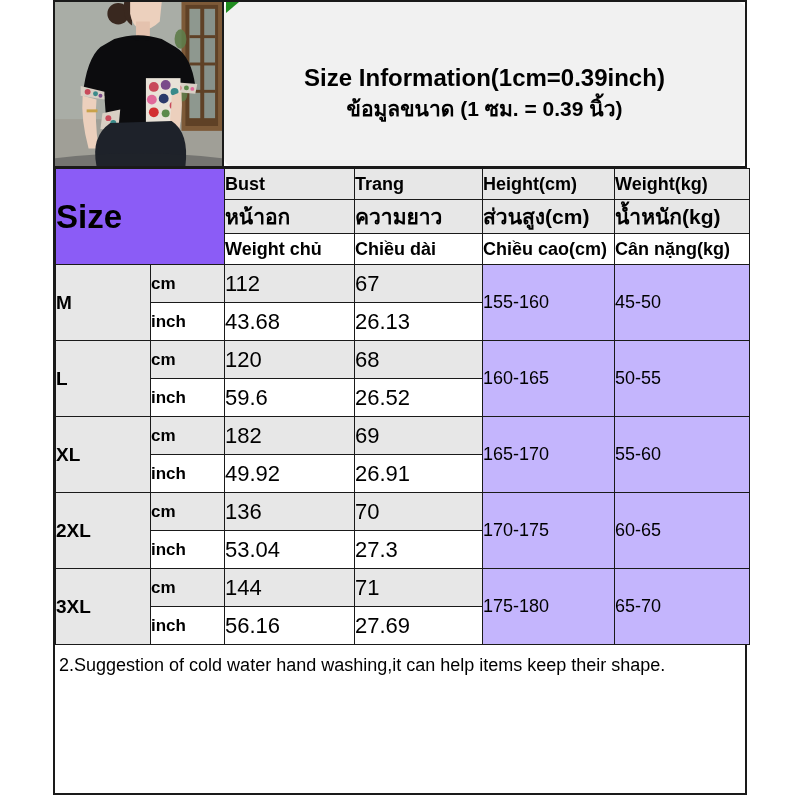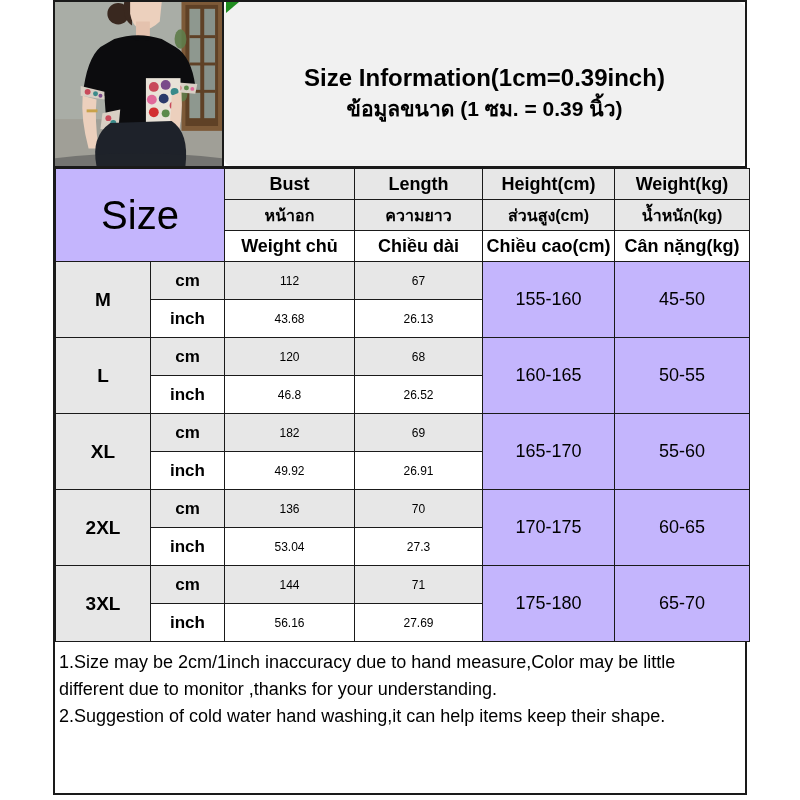--- a/index.html
+++ b/index.html
@@ -16,33 +16,33 @@
   .ribbon { position:absolute; left:171px; top:0; width:13px; height:11px;
             background:#1f8c1f; clip-path:polygon(0 0,100% 0,0 100%); }
   .titles { flex:1; background:#f1f1f1; display:flex; flex-direction:column;
             justify-content:center; align-items:center; padding-top:17px;border-radius:8px; }
   .title-en { font-size:24px; font-weight:bold; line-height:32px; }
   .title-th { font-size:21px; font-weight:bold; line-height:30px; }
   .title-vi { font-size:24px; font-weight:bold; line-height:32px; }
 
   
   table { border-collapse:collapse; width:100%; table-layout:fixed; }
-  td, th { border:1.5px solid #1a1a1a; text-align:center; vertical-align:middle;
+  td, th { border:1.5px solid #1a1a1a; vertical-align:middle;
            padding:0; overflow:hidden; }
   thead tr { height:31px; }
   tbody tr { height:38px; }
   .gray  { background:#e7e7e7; }
   .white { background:#ffffff; }
-  .size-big   { font-size:40px; font-weight:normal; background:#c4b5fd; }
+  .size-big   { font-size:33px; font-weight:bold; background:#8b5cf6; }
   .h-en  { font-size:18px; font-weight:bold; }
-  .h-th  { font-size:16px; font-weight:bold; }
+  .h-th  { font-size:21px; font-weight:bold; }
   .h-vi  { font-size:18px; font-weight:bold; }
   .sz    { font-size:19px; font-weight:bold; background:#e7e7e7; }
   .unit  { font-size:17px; font-weight:bold; }
-  .val   { font-size:12px; font-weight:normal; }
+  .val   { font-size:22px; font-weight:normal; }
   .range { font-size:18px; font-weight:normal; background:#c4b5fd; }
 
   
   .attention { padding:7px 6px 0 4px; font-size:18px; line-height:27px; background:#fff; }
 </style>
 </head>
 <body>
 
 <div class="page">
   <div class="frame">
@@ -119,21 +119,21 @@
           <col style="width:74px">
           <col style="width:130px">
         <col style="width:128px">
           <col style="width:132px">
           <col style="width:135px">
       </colgroup>
       <thead>
         <tr>
           <td class="size-big" colspan="2" rowspan="3">Size</td>
           <td class="h-en gray">Bust</td>
-          <td class="h-en gray">Length</td>
+          <td class="h-en gray">Trang</td>
           <td class="h-en gray">Height(cm)</td>
           <td class="h-en gray">Weight(kg)</td>
         </tr>
         <tr>
           <td class="h-th gray">หน้าอก</td>
           <td class="h-th gray">ความยาว</td>
           <td class="h-th gray">ส่วนสูง(cm)</td>
           <td class="h-th gray">น้ำหนัก(kg)</td>
         </tr>
         <tr>
@@ -162,21 +162,21 @@
         <tr>
           <td class="sz" rowspan="2">L</td>
           <td class="unit gray">cm</td>
           <td class="val gray">120</td>
           <td class="val gray">68</td>
           <td class="range" rowspan="2">160-165</td>
           <td class="range" rowspan="2">50-55</td>
         </tr>
         <tr>
           <td class="unit white">inch</td>
-          <td class="val white">46.8</td>
+          <td class="val white">59.6</td>
           <td class="val white">26.52</td>
         </tr>
 
         <tr>
           <td class="sz" rowspan="2">XL</td>
           <td class="unit gray">cm</td>
           <td class="val gray">182</td>
           <td class="val gray">69</td>
           <td class="range" rowspan="2">165-170</td>
           <td class="range" rowspan="2">55-60</td>
@@ -211,18 +211,17 @@
         </tr>
         <tr>
           <td class="unit white">inch</td>
           <td class="val white">56.16</td>
           <td class="val white">27.69</td>
         </tr>
       </tbody>
     </table>
 
     <div class="attention">
-      <div>1.Size may be 2cm/1inch inaccuracy due to hand measure,Color may be little different due to monitor ,thanks for your understanding.</div>
       <div>2.Suggestion of cold water hand washing,it can help items keep their shape.</div>
     </div>
 
   </div>
 </div>
 
 </body></html>

